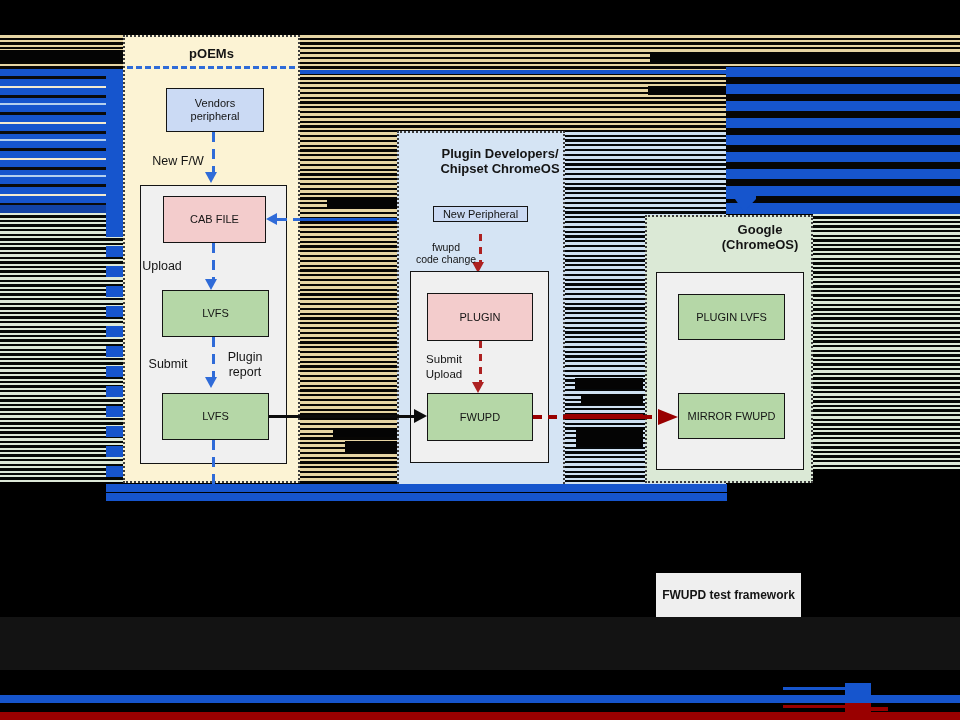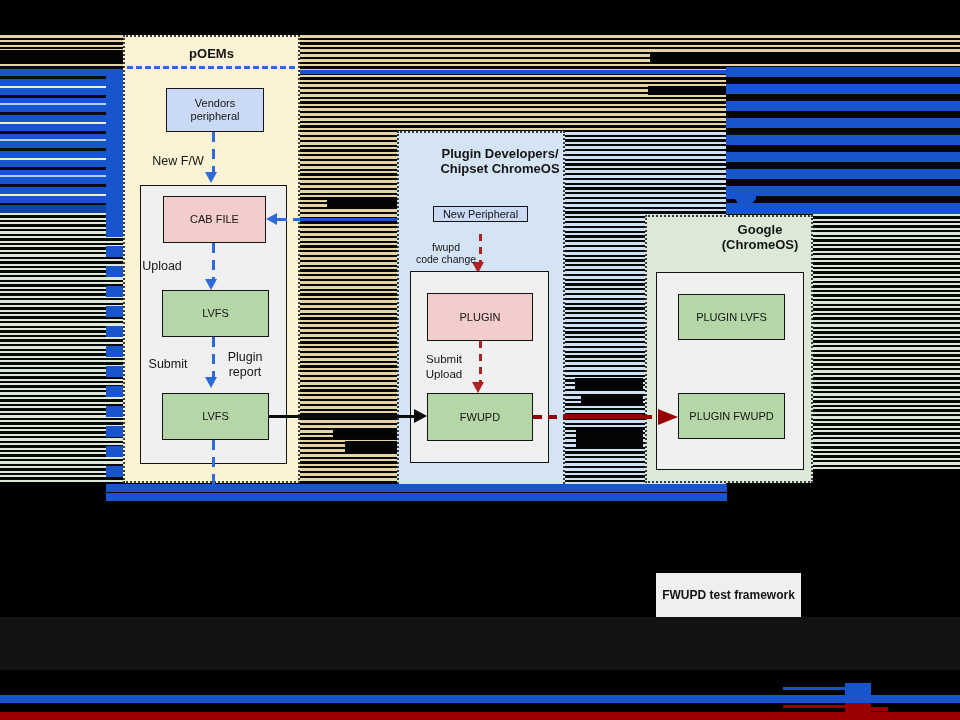--- a/index.html
+++ b/index.html
@@ -135,21 +135,21 @@
 <div class="a panel" style="left:645px;top:215px;width:168px;height:268px;background:var(--panel_green);"></div>
 <div class="a ptitle" style="left:676px;top:222px;width:168px;">
   <span style="display:block">Google</span>
   <span style="display:block">(ChromeOS)</span>
 </div>
 <div class="a gc" style="left:656px;top:272px;width:148px;height:198px;"></div>
 <div class="a bx" style="left:678px;top:294px;width:107px;height:46px;background:var(--box_green);">
   <span>PLUGIN LVFS</span>
 </div>
 <div class="a bx" style="left:678px;top:393px;width:107px;height:46px;background:var(--box_green);">
-  <span>PLUGIN FWUPD</span>
+  <span>MIRROR FWUPD</span>
 </div>
 
 <div class="a" style="left:269px;top:414.5px;width:147px;height:3px;background:#0c0c0c;"></div>
 <div class="a tri trk" style="left:414px;top:409px;"></div>
 <div class="a hdr" style="left:533px;top:415px;width:32px;"></div>
 <div class="a dred" style="left:565px;top:414px;width:78px;height:4.5px;"></div>
 <div class="a hdr" style="left:643px;top:415px;width:15px;"></div>
 <div class="a tri trd" style="left:658px;top:409px;"></div>
 
 <div class="a blue" style="left:106px;top:484px;width:621px;height:7.5px;"></div>

